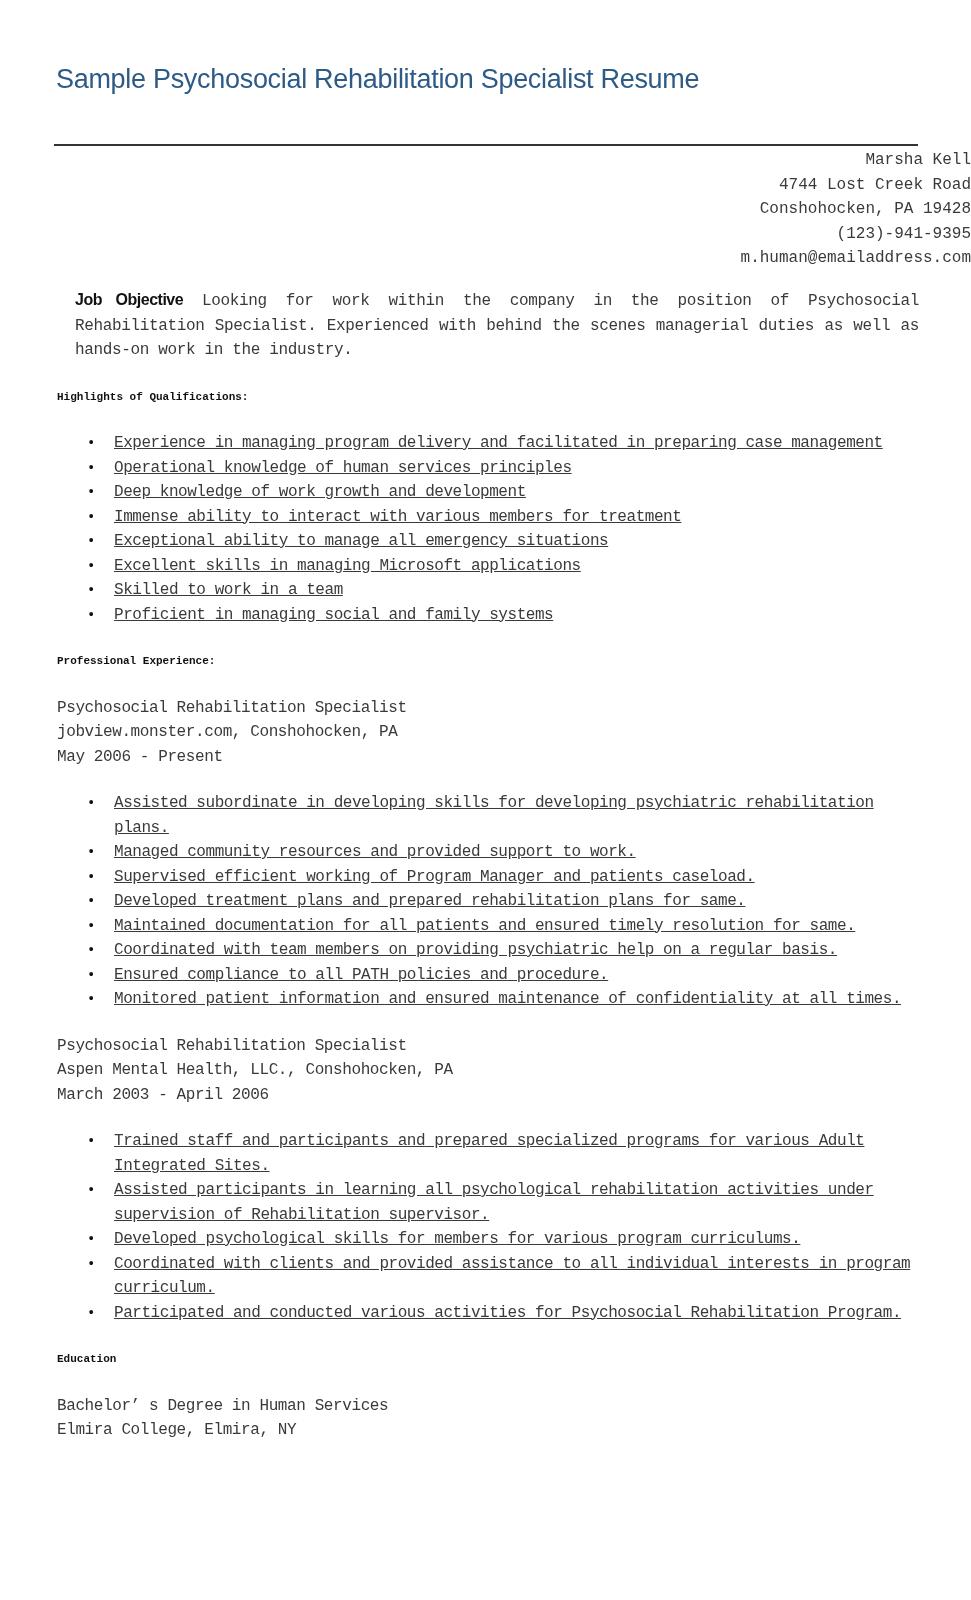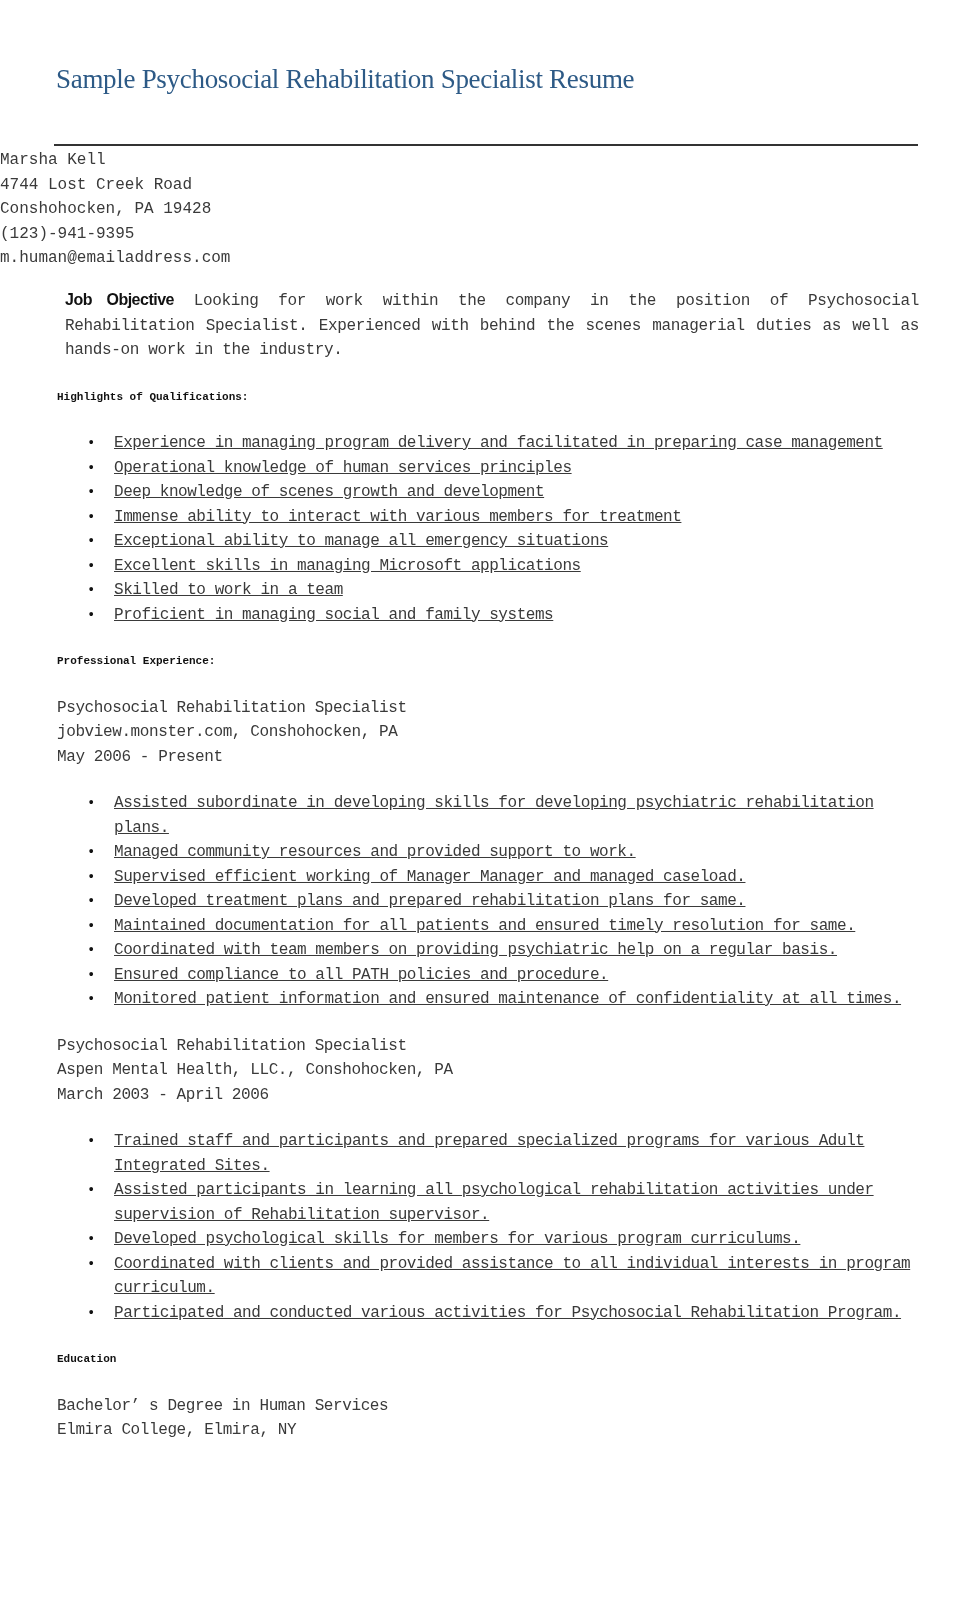--- a/index.html
+++ b/index.html
@@ -1,27 +1,27 @@
 <!DOCTYPE html>
 <html><head>
 <meta charset="utf-8">
 <style>
   html, body { margin: 0; padding: 0; background: #ffffff; }
   body { width: 971px; height: 1600px; position: relative; overflow: hidden;
          font-family: "Liberation Mono", "DejaVu Sans Mono", monospace; color: #3a3a3a; }
   .page-title { position: absolute; left: 56px; top: 64px; margin: 0;
-         font-family: Liberation Serif, serif;
+         font-family: Liberation Sans, sans-serif;
          font-size: 27px; font-weight: normal; color: #2d5a86; letter-spacing: -0.3px; }
   .rule { position: absolute; left: 54px; width: 864px; top: 144px; height: 0;
          border-top: 2px solid #333; }
-  .contact { position: absolute; left: 0; width: 971px; top: 148px; text-align: left;
+  .contact { position: absolute; left: 0; width: 971px; top: 148px; text-align: right;
          font-size: 16px; line-height: 24.5px; color: #3a3a3a; }
   .content { position: absolute; left: 57px; width: 862px; top: 288px; font-size: 16px;
          line-height: 24.5px; color: #3a3a3a; }
-  .objective { margin: 0 0 22px 8px; text-align: justify; letter-spacing: -0.35px; }
+  .objective { margin: 0 0 22px 18px; text-align: justify; letter-spacing: -0.35px; }
   .objective .label { font-family: "Liberation Sans", sans-serif; font-weight: bold; color: #111;
          letter-spacing: -0.5px; }
   .section-heading { margin: 0 0 22px 0; font-size: 11px; font-weight: bold; color: #111;
          font-family: "Liberation Mono", "DejaVu Sans Mono", monospace; }
   ul { margin: 0 0 22px 0; padding: 0 0 0 57px; list-style: none; text-decoration: underline; }
   li { position: relative; letter-spacing: -0.45px; }
   li::before { content: "\2022"; position: absolute; left: -27px; top: 0; color: #111; font-size: 14px; }
   .job { margin: 0 0 22px 0; }
   .job div { letter-spacing: -0.4px; }
   .edu div { letter-spacing: -0.4px; }
@@ -40,39 +40,39 @@
   <div>m.human@emailaddress.com</div>
 </div>
 
 <div class="content">
   <p class="objective"><span class="label">Job Objective</span><span> Looking for work within the company in the position of Psychosocial Rehabilitation Specialist. Experienced with behind the scenes managerial duties as well as hands-on work in the industry.</span></p>
 
   <h2 class="section-heading">Highlights of Qualifications:</h2>
   <ul>
     <li>Experience in managing program delivery and facilitated in preparing case management</li>
     <li>Operational knowledge of human services principles</li>
-    <li>Deep knowledge of scenes growth and development</li>
+    <li>Deep knowledge of work growth and development</li>
     <li>Immense ability to interact with various members for treatment</li>
     <li>Exceptional ability to manage all emergency situations</li>
     <li>Excellent skills in managing Microsoft applications</li>
     <li>Skilled to work in a team</li>
     <li>Proficient in managing social and family systems</li>
   </ul>
 
   <h2 class="section-heading">Professional Experience:</h2>
 
   <div class="job">
     <div>Psychosocial Rehabilitation Specialist</div>
     <div>jobview.monster.com, Conshohocken, PA</div>
     <div>May 2006 - Present</div>
   </div>
   <ul>
     <li>Assisted subordinate in developing skills for developing psychiatric rehabilitation plans.</li>
     <li>Managed community resources and provided support to work.</li>
-    <li>Supervised efficient working of Manager Manager and managed caseload.</li>
+    <li>Supervised efficient working of Program Manager and patients caseload.</li>
     <li>Developed treatment plans and prepared rehabilitation plans for same.</li>
     <li>Maintained documentation for all patients and ensured timely resolution for same.</li>
     <li>Coordinated with team members on providing psychiatric help on a regular basis.</li>
     <li>Ensured compliance to all PATH policies and procedure.</li>
     <li>Monitored patient information and ensured maintenance of confidentiality at all times.</li>
   </ul>
 
   <div class="job">
     <div>Psychosocial Rehabilitation Specialist</div>
     <div>Aspen Mental Health, LLC., Conshohocken, PA</div>

